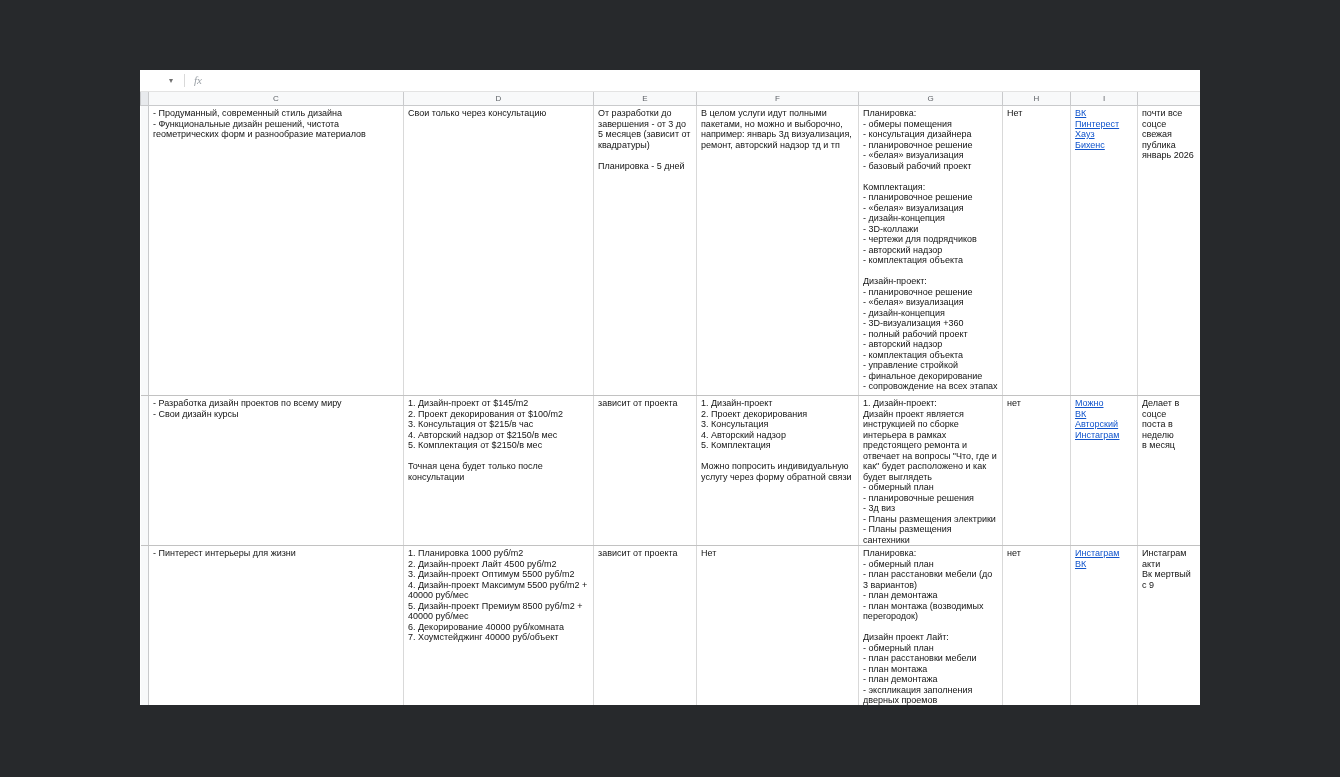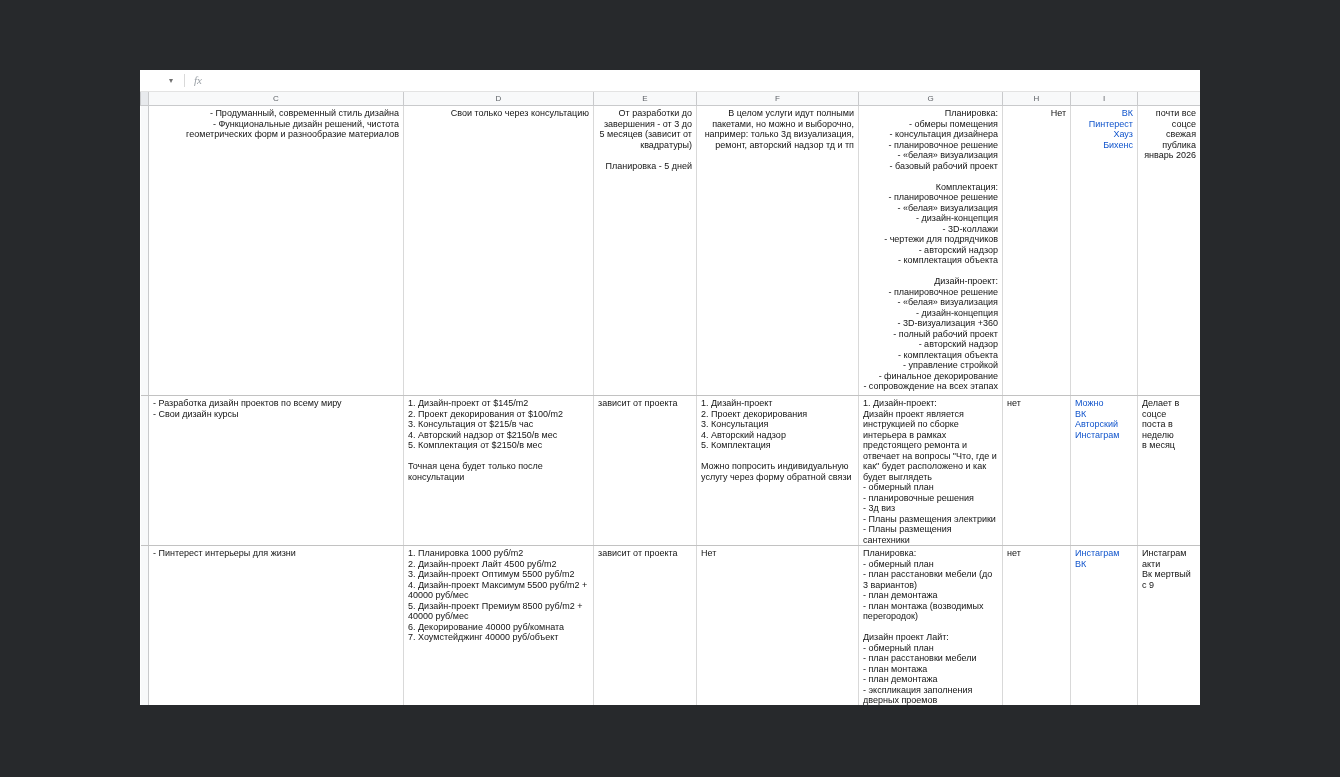--- a/index.html
+++ b/index.html
@@ -38,23 +38,23 @@
   th.corner{background:#e8eaed;}
   td{
     vertical-align:top;padding:2px 4px 0 4px;
     font-size:9px;line-height:10.5px;color:#141414;
     border-right:1px solid #d9d9d9;border-bottom:1px solid #c2c2c2;
     overflow:hidden;
   }
   td.gutter{background:#f8f9fa;padding:0;border-right:1px solid #c9cacc;}
   .cell-text{white-space:pre-wrap;word-wrap:break-word;}
   a.sheet-link{
-    color:var(--link,#1155cc);display:block;cursor:pointer;
-  }
-  tr.r1 td{height:287px;text-align:right;}
+    color:var(--link,#1155cc);text-decoration:underline;display:block;cursor:pointer;
+  }
+  tr.r1 td{height:287px;}
   tr.r2 td{height:126px;}
   tr.r3 td{height:200px;}
 </style>
 </head>
 <body>
 
 <div class="panel">
 
   <div class="formula-bar">
     <span class="namebox-arrow">▾</span>
@@ -96,21 +96,21 @@
           </td>
       <td>
             <div class="cell-text">Свои только через консультацию</div>
           </td>
       <td>
             <div class="cell-text">От разработки до завершения - от 3 до 5 месяцев (зависит от квадратуры)
 
 Планировка - 5 дней</div>
           </td>
       <td>
-            <div class="cell-text">В целом услуги идут полными пакетами, но можно и выборочно, например: только 3д визуализация, ремонт, авторский надзор тд и тп</div>
+            <div class="cell-text">В целом услуги идут полными пакетами, но можно и выборочно, например: январь 3д визуализация, ремонт, авторский надзор тд и тп</div>
           </td>
       <td>
             <div class="cell-text">Планировка:
 - обмеры помещения
 - консультация дизайнера
 - планировочное решение
 - «белая» визуализация
 - базовый рабочий проект
 
 Комплектация:

